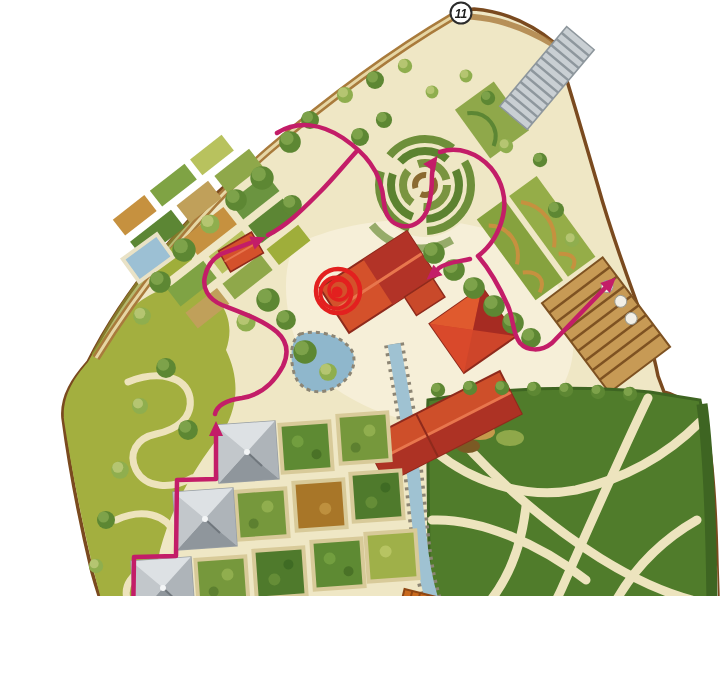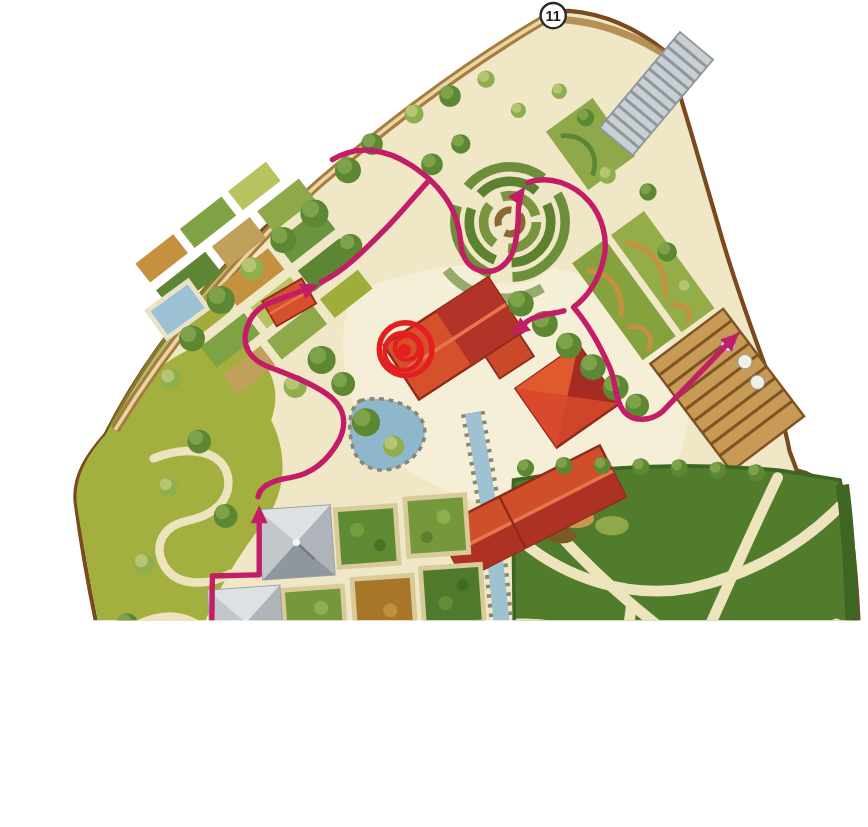--- a/index.html
+++ b/index.html
@@ -1,17 +1,17 @@
 <!DOCTYPE html>
 <html><head>
 <meta charset="utf-8">
 <style>
   html,body{margin:0;padding:0;background:#ffffff;}
   body{font-family:"Liberation Sans",sans-serif;}
-  .stage{position:relative;width:723px;height:517px;background:#ffffff;overflow:hidden;}
+  .stage{position:relative;width:723px;height:596px;background:#ffffff;overflow:hidden;font-style:italic;}
   .stage svg{position:absolute;left:0;top:0;}
   text{font-family:"Liberation Sans",sans-serif;}
 </style>
 </head>
 <body>
 
 <div class="stage">
 <svg width="723" height="689" viewBox="0 0 723 689">
 
   <defs>

